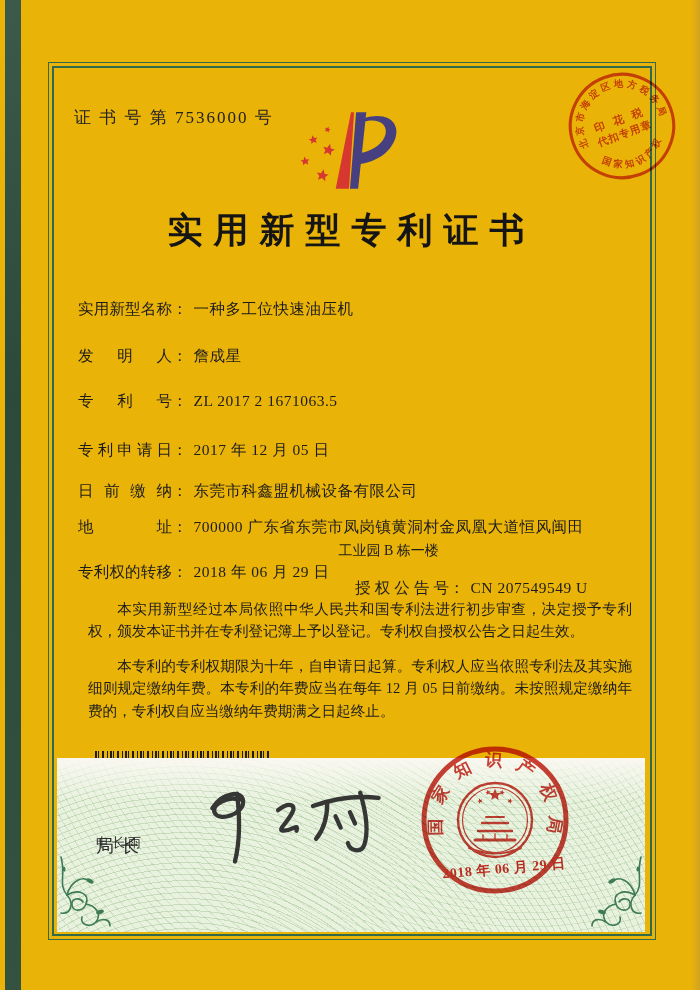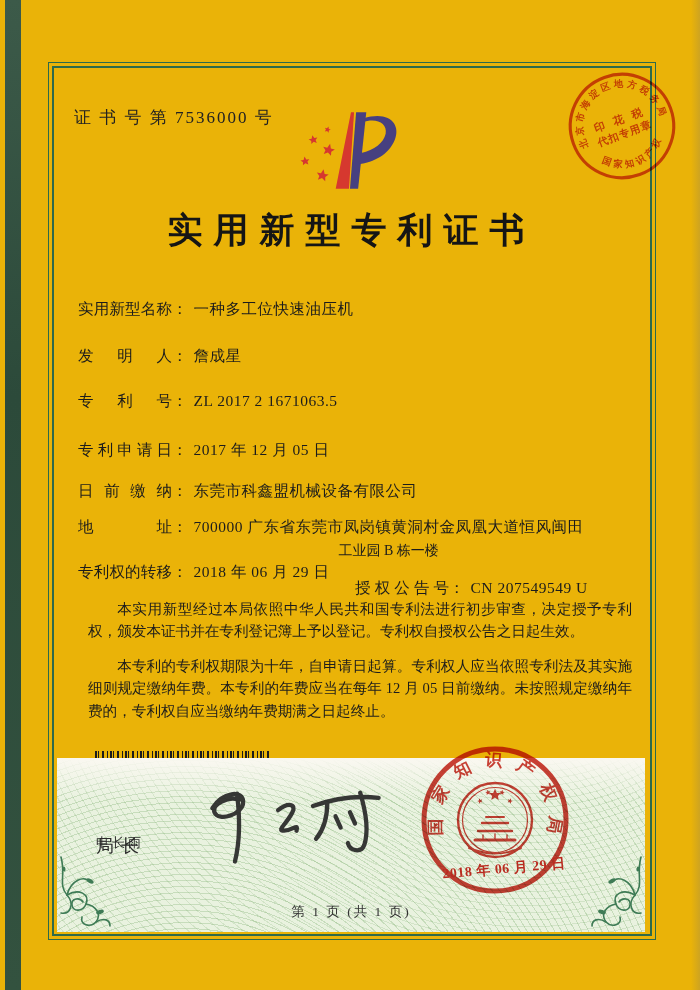--- a/index.html
+++ b/index.html
@@ -219,15 +219,14 @@
         <textPath href="#stampTop" startOffset="2">北京市海淀区地方税务局</textPath>
       </text>
       <text font-size="9" letter-spacing="3" font-weight="bold" font-family="'Liberation Serif','DejaVu Serif',serif">
         <textPath href="#stampBottom" startOffset="4">国家知识产权局</textPath>
       </text>
       <text x="60" y="57" text-anchor="middle" font-size="10.5" letter-spacing="3" font-weight="bold">印 花 税</text>
       <text x="60" y="71" text-anchor="middle" font-size="10" letter-spacing="1" font-weight="bold">代扣专用章</text>
     </g>
   </svg>
 
-  <div class="footer">第 1 页 (共 1 页)</div>
 
 </div>
 
 </body></html>

